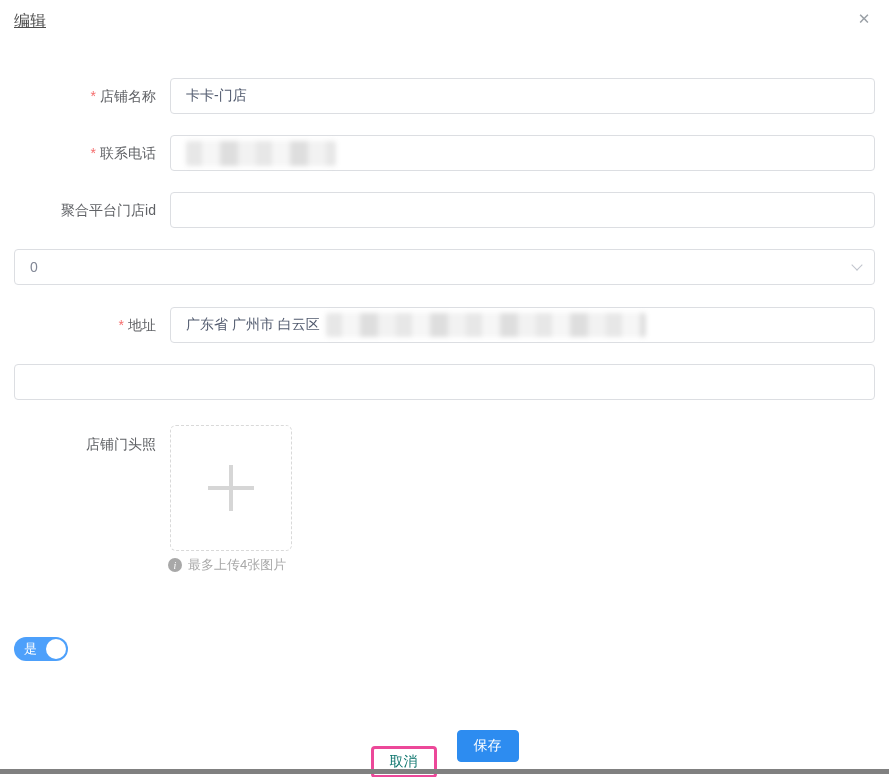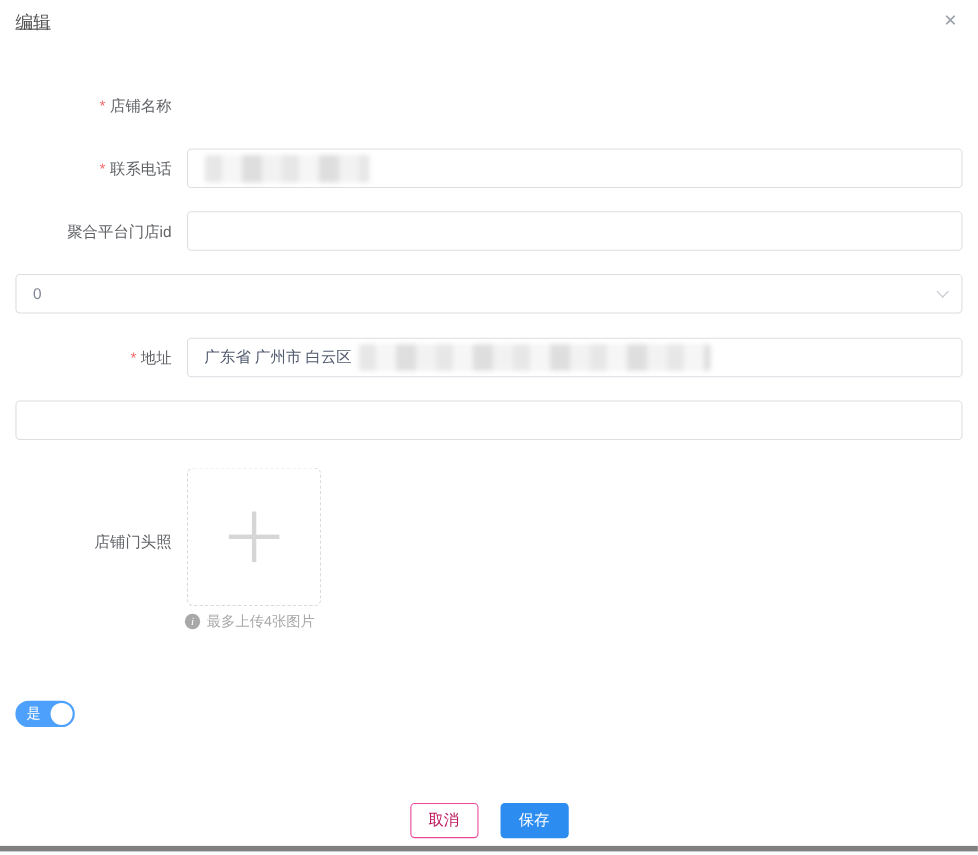--- a/index.html
+++ b/index.html
@@ -3,21 +3,21 @@
 <meta charset="utf-8">
 <style>
   * { margin:0; padding:0; box-sizing:border-box; }
   html,body { width:889px; height:777px; background:#fff; overflow:hidden; }
   body { position:relative; font-family:"Liberation Sans","DejaVu Sans",sans-serif; }
 
   .dialog-title { position:absolute; left:14px; top:11px; font-size:16px; color:#4d4d4d; line-height:20px;text-decoration:underline; }
   .close-btn { position:absolute; right:14px; top:8px; width:22px; height:22px; display:flex; align-items:center; justify-content:center;
                color:#9aa0a6; font-size:15px; cursor:pointer; }
 
-  .row { position:absolute; left:0; width:889px; padding-right:14px; display:flex; align-items:center; }
+  .row { position:absolute; left:0; width:889px; padding-right:14px; display:flex; align-items:flex-start; }
   .lbl { width:156px; text-align:right; font-size:14px; color:#606266; line-height:36px; white-space:nowrap; }
   .req { color:#f56c6c; margin-right:4px; }
   .ctrl { flex:1; margin-left:14px; display:flex; }
 
   .ipt { flex:1; height:36px; border:1px solid #dcdee2; border-radius:4px; background:#fff;
          padding:0 15px; font-size:14px; color:#515a6e; display:flex; align-items:center; position:relative; }
   input.native { border:none; outline:none; width:100%; font-size:14px; color:#515a6e; background:transparent;
                  font-family:"Liberation Sans","DejaVu Sans",sans-serif; }
 
   .redact { display:inline-block; height:25px; border-radius:3px;
@@ -42,33 +42,38 @@
               display:flex; align-items:center; justify-content:center; font-family:"Liberation Serif",serif; font-style:italic; }
   .hint-txt { margin-left:6px; font-size:13px; color:#a8a8a8; }
 
   .switch { width:54px; height:24px; margin-top:6px; border-radius:12px; background:#4da0fb; position:relative;
             cursor:pointer; display:flex; align-items:center; }
   .switch-txt { color:#fff; font-size:13px; margin-left:10px; line-height:24px; }
   .knob { position:absolute; right:2px; top:2px; width:20px; height:20px; border-radius:50%; background:#fff; }
 
   .footer { position:absolute; left:0; top:730px; width:889px; display:flex; justify-content:center; gap:20px; }
   .btn { height:32px; padding:0 16px; border-radius:4px; font-size:14px; cursor:pointer; font-family:inherit; }
-  .btn-cancel { background:#fff; border:1px solid #ec4899; color:#be185d; }
+  .btn-cancel { background:#fff; border:3px solid #ec4899; color:#0f766e;margin-top:16px; }
   .btn-save { background:#2d8cf0; border:1px solid #2d8cf0; color:#fff;text-align:center; }
 
   .bottom-bar { position:absolute; left:0; top:769px; width:889px; height:5px; background:#808080; }
 </style>
 </head>
 <body>
 
 <div class="dialog-title">编辑</div>
 <div class="close-btn">✕</div>
 
 <div class="row" style="top:78px">
   <div class="lbl"><span class="req">*</span><span>店铺名称</span></div>
+  <div class="ctrl">
+    <div class="ipt">
+      <input class="native" value="卡卡-门店" style="">
+    </div>
+  </div>
 </div>
 
 <div class="row" style="top:135px">
   <div class="lbl"><span class="req">*</span><span>联系电话</span></div>
   <div class="ctrl">
     <div class="ipt">
       <span class="redact" style="width:150px"></span>
     </div>
   </div>
 </div>

